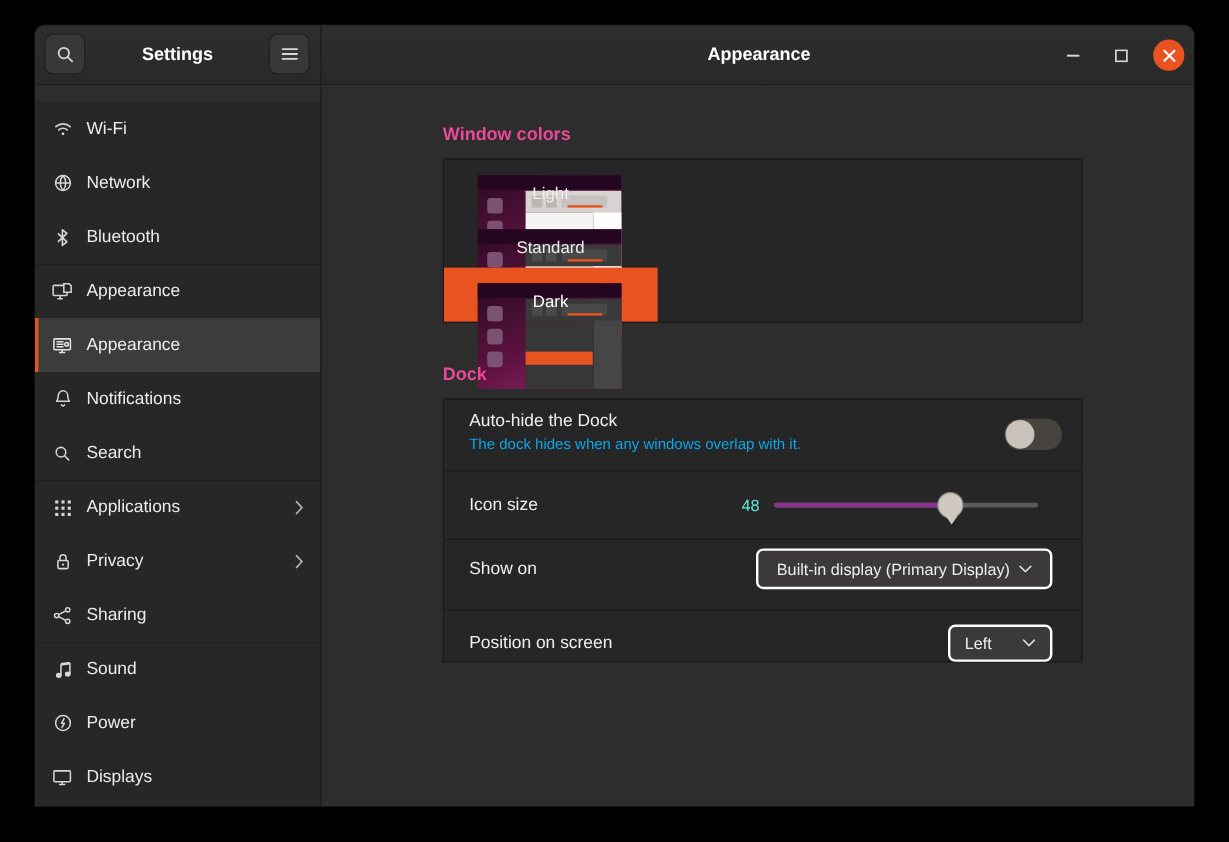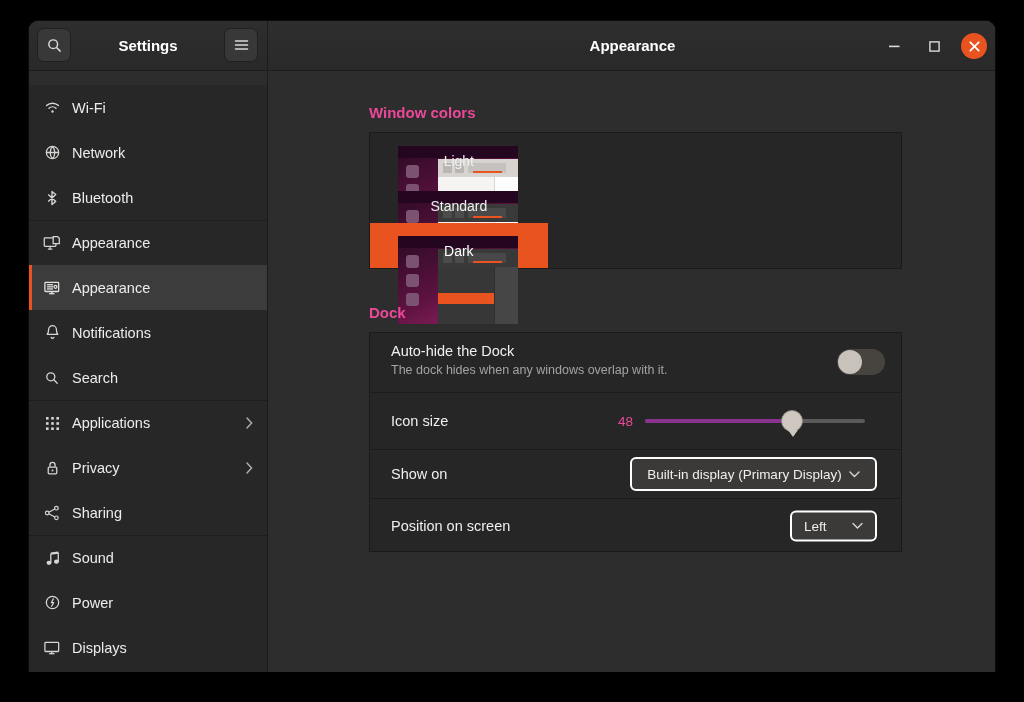--- a/index.html
+++ b/index.html
@@ -85,33 +85,33 @@
   .thumb.dark .mini-hdr { background:#393939; }
   .thumb.dark .mini-btn { background:#4b4b4b; }
   .thumb.dark .mini-entry { background:#484848; }
   .thumb.dark .mini-body { background:#373737; }
   .thumb.dark .mini-rightpane { background:#464646; border-left:1px solid #303030; }
 
   
   .dock-row { position:absolute; left:0; right:0; }
   .row-sep { border-top:1px solid #1c1c1c; }
   .r1 { top:0; height:59px; } .r2 { top:59px; height:57px; }
-  .r3 { top:116px; height:49px; } .r4 { top:165px; height:55px;text-align:center; }
+  .r3 { top:116px; height:49px; } .r4 { top:175px; height:55px;text-align:center; }
   .row-label { position:absolute; left:21px; color:#f0efee; font-size:14.5px; }
   .r1 .row-label { top:10px; }
-  .row-sub { position:absolute; left:21px; top:30px; color:#a3a3a3; font-size:12.5px; }
+  .row-sub { position:absolute; left:21px; top:30px; color:#0ea5e9; font-size:12.5px; }
   .r2 .row-label, .r3 .row-label, .r4 .row-label { top:50%; transform:translateY(-50%); }
 
   .toggle { position:absolute; right:16px; top:16px; width:48px; height:26px; border-radius:13px;
             background:#474440; }
   .toggle .knob { position:absolute; left:1px; top:1px; width:24px; height:24px; border-radius:50%;
                   background:#c9c2ba; }
 
   .slider-value { position:absolute; left:225px; top:50%; transform:translateY(-50%); width:38px;
-                  text-align:right; color:#ec4899; font-size:13.5px; }
+                  text-align:right; color:#5eead4; font-size:13.5px; }
   .slider { position:absolute; left:275px; top:50%; transform:translateY(-2px); width:220px; height:4px;
             border-radius:2px; background:#5a5a5a; }
   .slider .fill { position:absolute; left:0; top:0; bottom:0; border-radius:2px; background:#87338f; }
   .slider .thumb-knob { position:absolute; top:-9px; width:22px; height:22px; border-radius:50%;
             background:#cfc8c0; border:1px solid #8f8a84; }
   .slider .thumb-knob::after { content:''; position:absolute; left:6px; top:19px; border-left:5px solid transparent;
             border-right:5px solid transparent; border-top:7px solid #cfc8c0; }
 
   .dropdown { position:absolute; top:50%; transform:translateY(-50%); height:34px; border-radius:6px;
               background:#3b3a38; border:2px solid #ffffff; display:flex; align-items:center;

